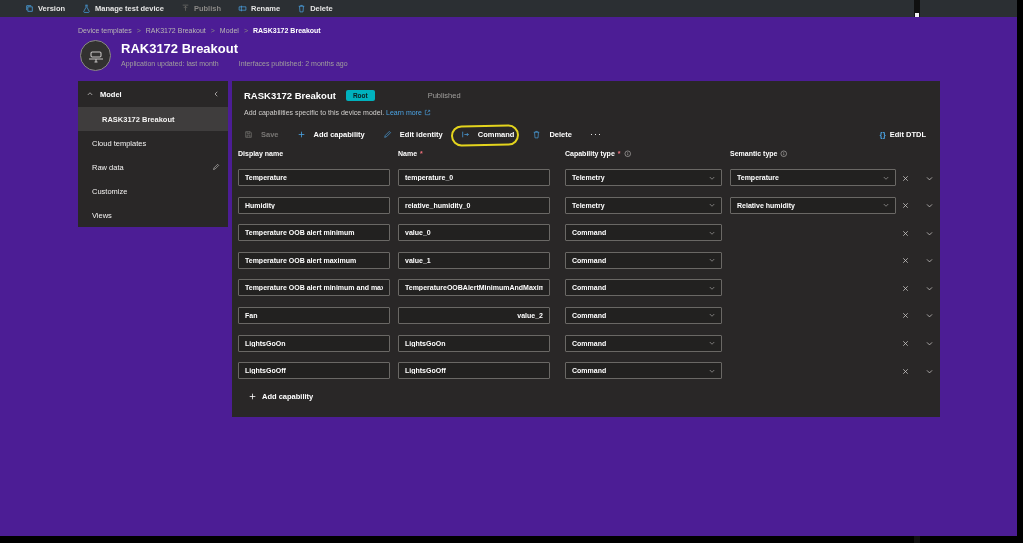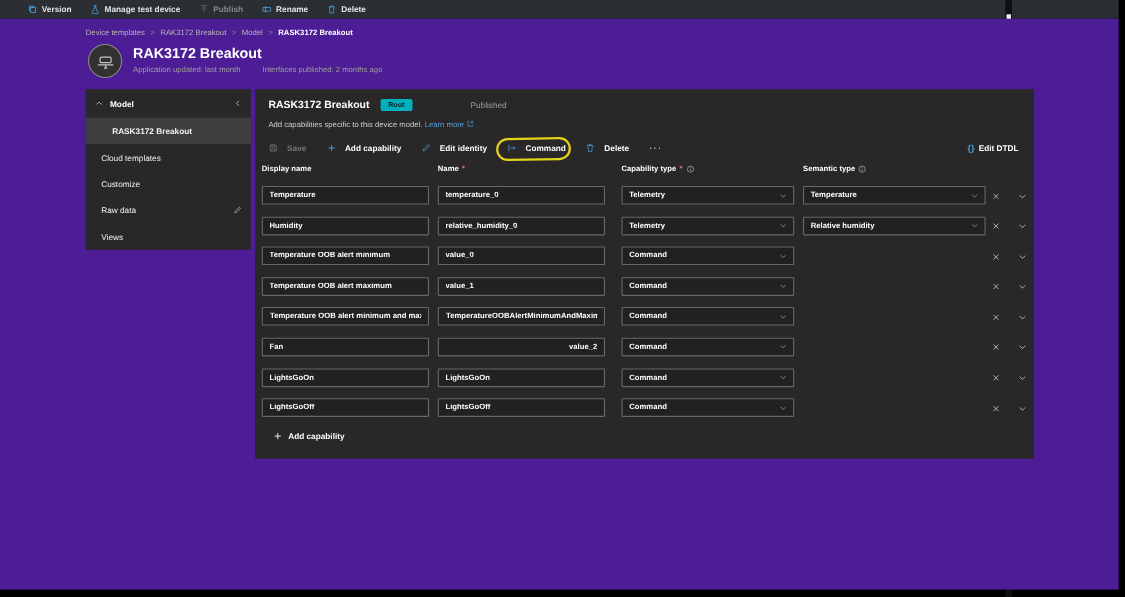--- a/index.html
+++ b/index.html
@@ -178,28 +178,28 @@
             <path d="M10.5 3.5L6 8l4.5 4.5" fill="none" stroke="currentColor" stroke-width="1.5"></path>
           </svg>
       </div>
       <div class="sb-item selected">
         <span>RASK3172 Breakout</span>
       </div>
       <div class="sb-item">
         <span>Cloud templates</span>
       </div>
       <div class="sb-item">
-        <span>Customize</span>
-      </div>
-      <div class="sb-item">
         <span>Raw data</span>
         <span class="spacer"></span>
         <svg viewBox="0 0 16 16">
             <path d="M3 13l1-3.2 7.2-7.2 2.2 2.2L6.2 12 3 13z" fill="none" stroke="currentColor" stroke-width="1.2"></path>
           </svg>
+      </div>
+      <div class="sb-item">
+        <span>Customize</span>
       </div>
       <div class="sb-item">
         <span>Views</span>
       </div>
     </div>
 
     <div class="main">
       <div class="m-title-row">
         <span class="m-title">RASK3172 Breakout</span>
         <span class="m-badge">Root</span>

